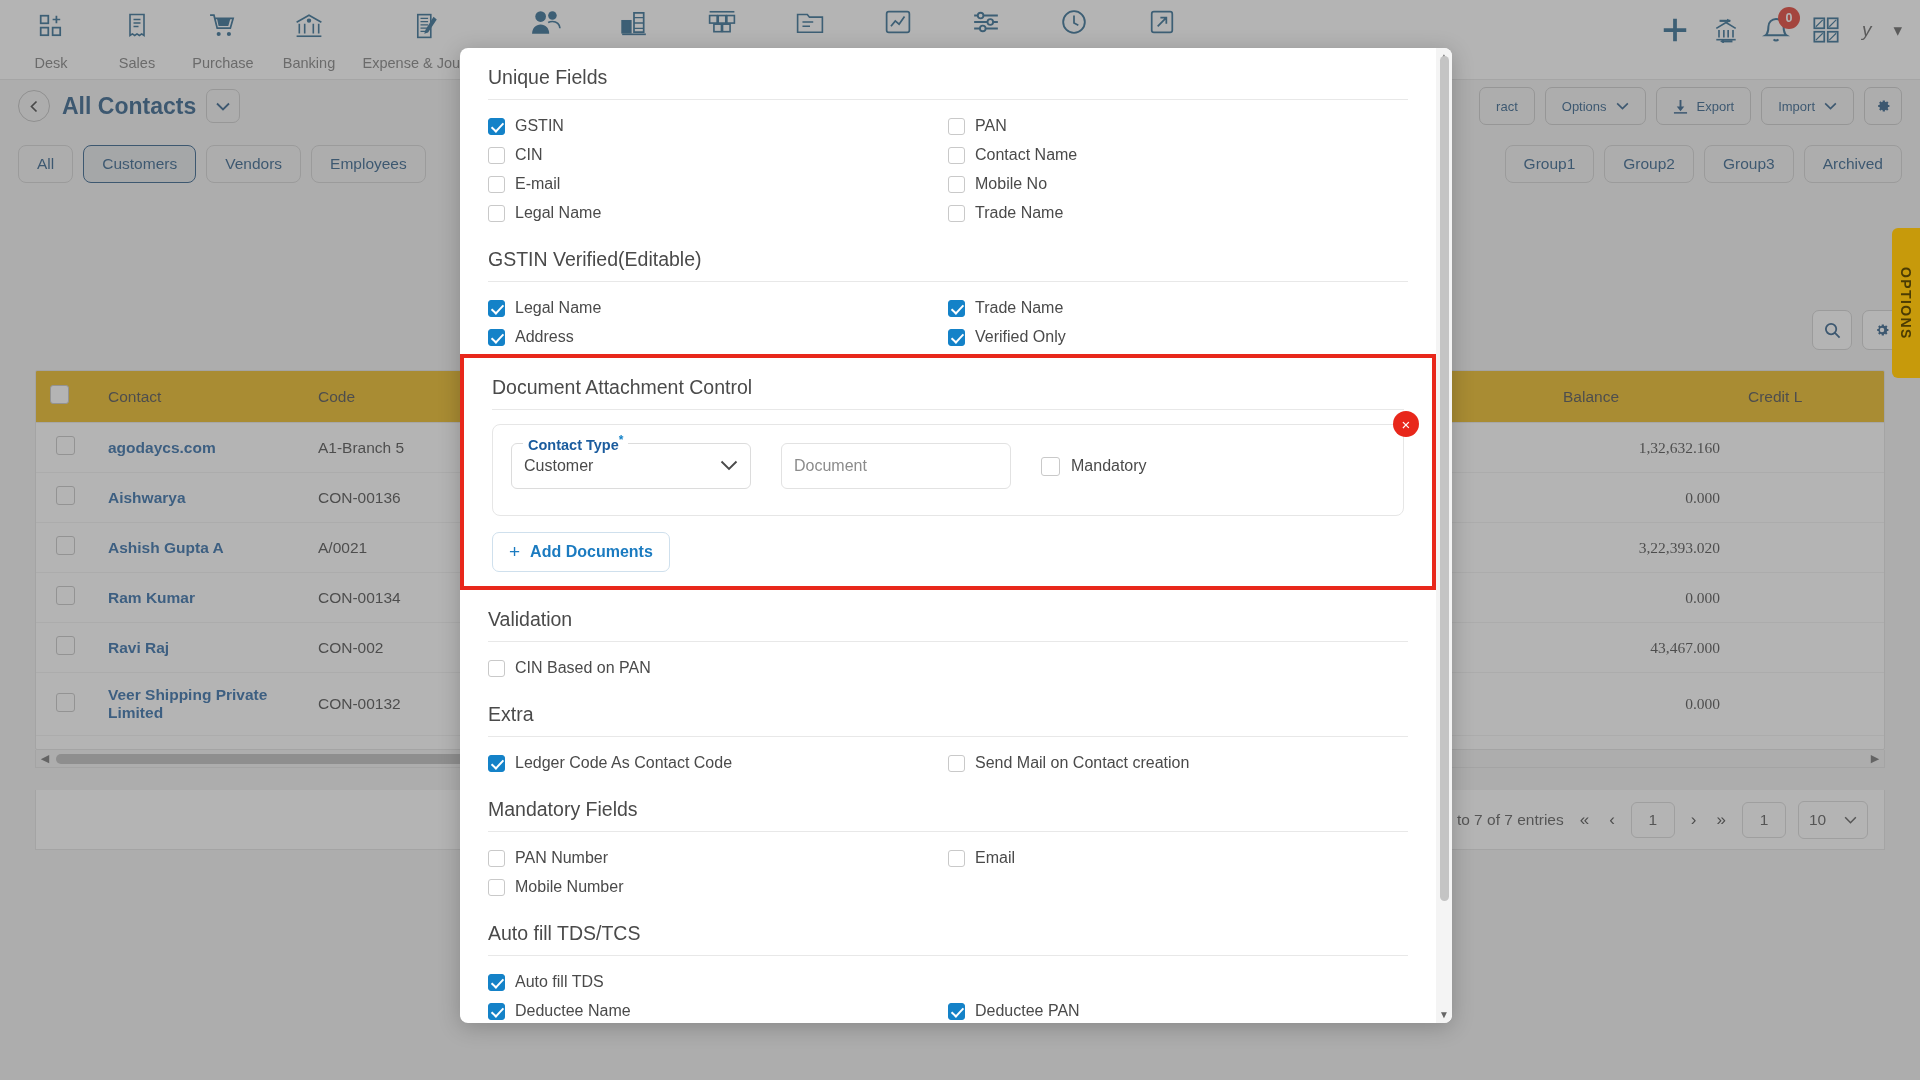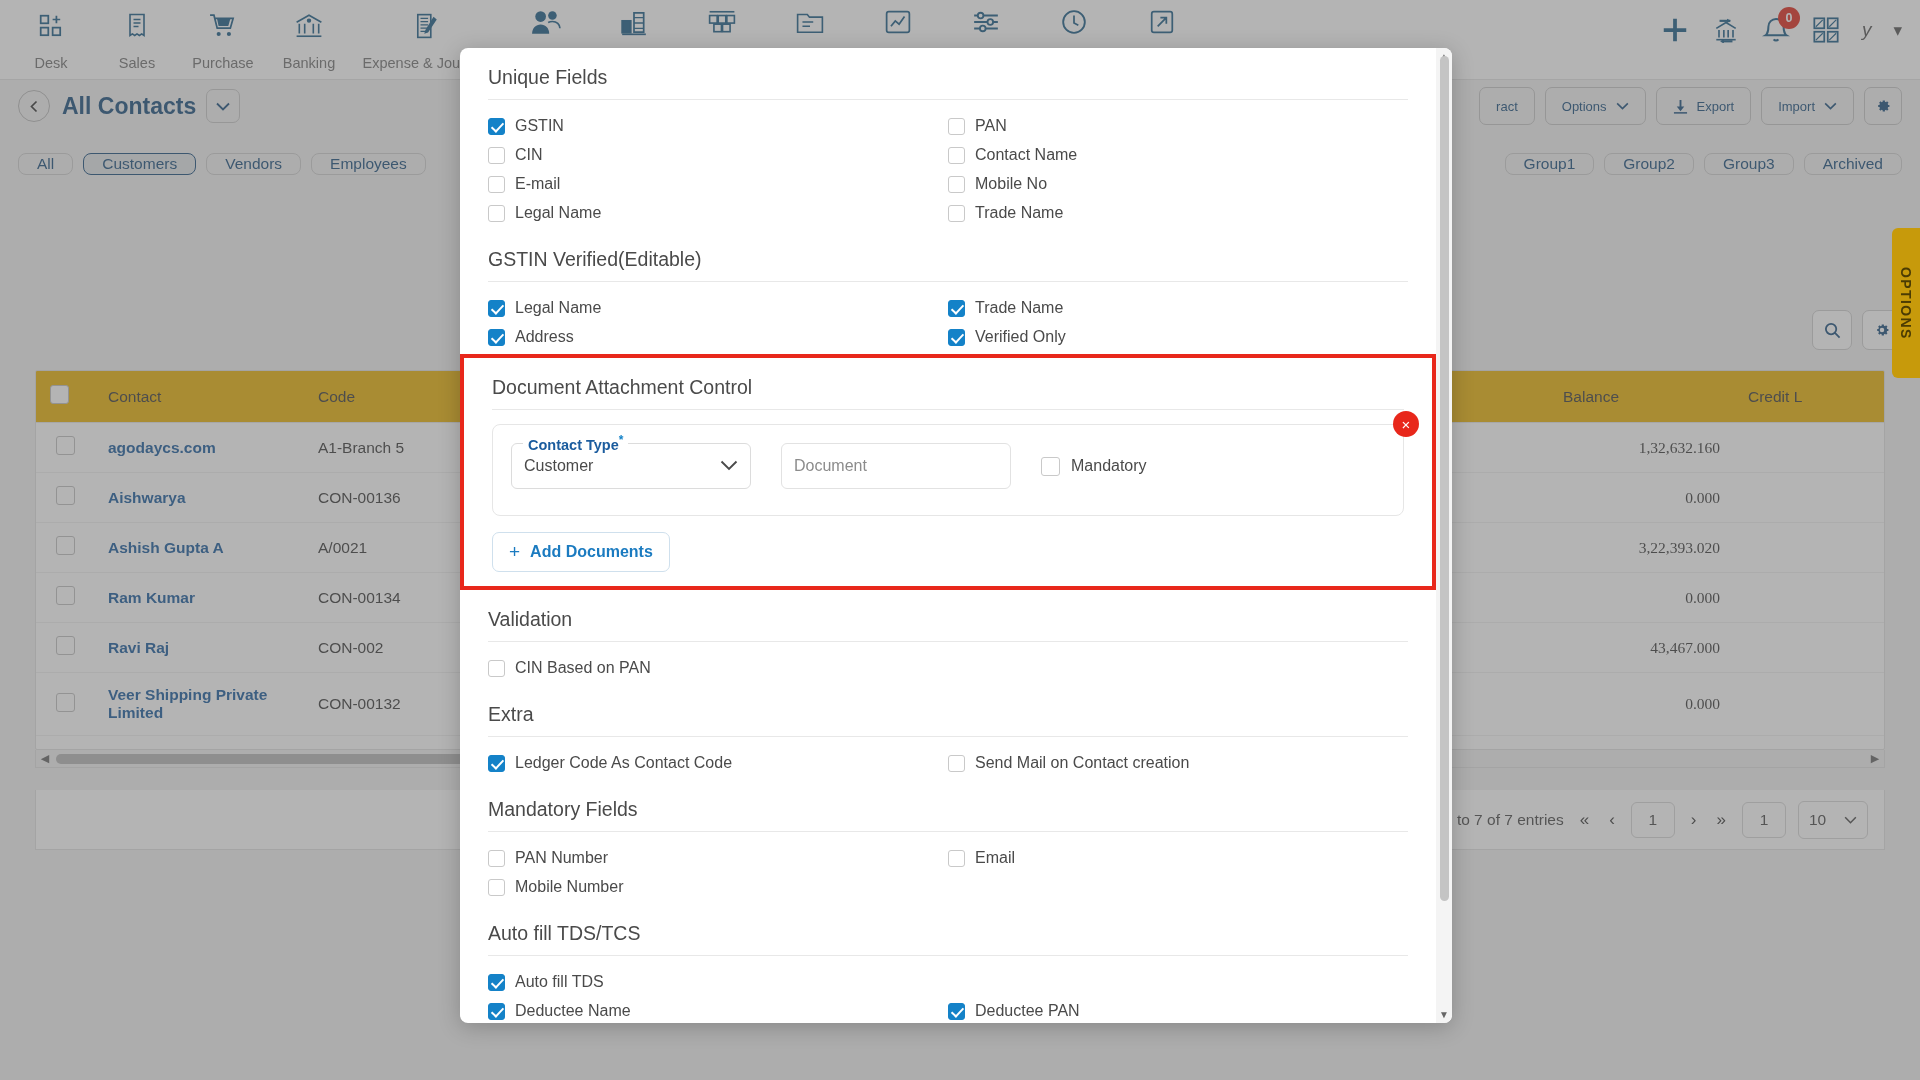--- a/index.html
+++ b/index.html
@@ -90,21 +90,21 @@
     background: transparent; color: #1b4f7e;
     display: flex; align-items: center; justify-content: center; cursor: pointer;
   }
 
   
   .filter-row {
     position: absolute; top: 138px; left: 0; right: 0; height: 52px;
     display: flex; align-items: center; padding: 0 18px; gap: 10px;
   }
   .chip {
-    height: 22px; min-width: 54px; padding: 0 18px;
+    height: 38px; min-width: 54px; padding: 0 18px;
     border: 1px solid #cfcfcf; border-radius: 8px;
     display: flex; align-items: center; justify-content: center;
     font-size: 15.5px; color: #1b4f7e; background: transparent; cursor: pointer;
     white-space: nowrap;
   }
   .chip.active { border-color: #1b4f7e; background: rgba(27,79,126,0.07); }
   .chip-spacer { flex: 1; }
 
   
   .tools-row {

